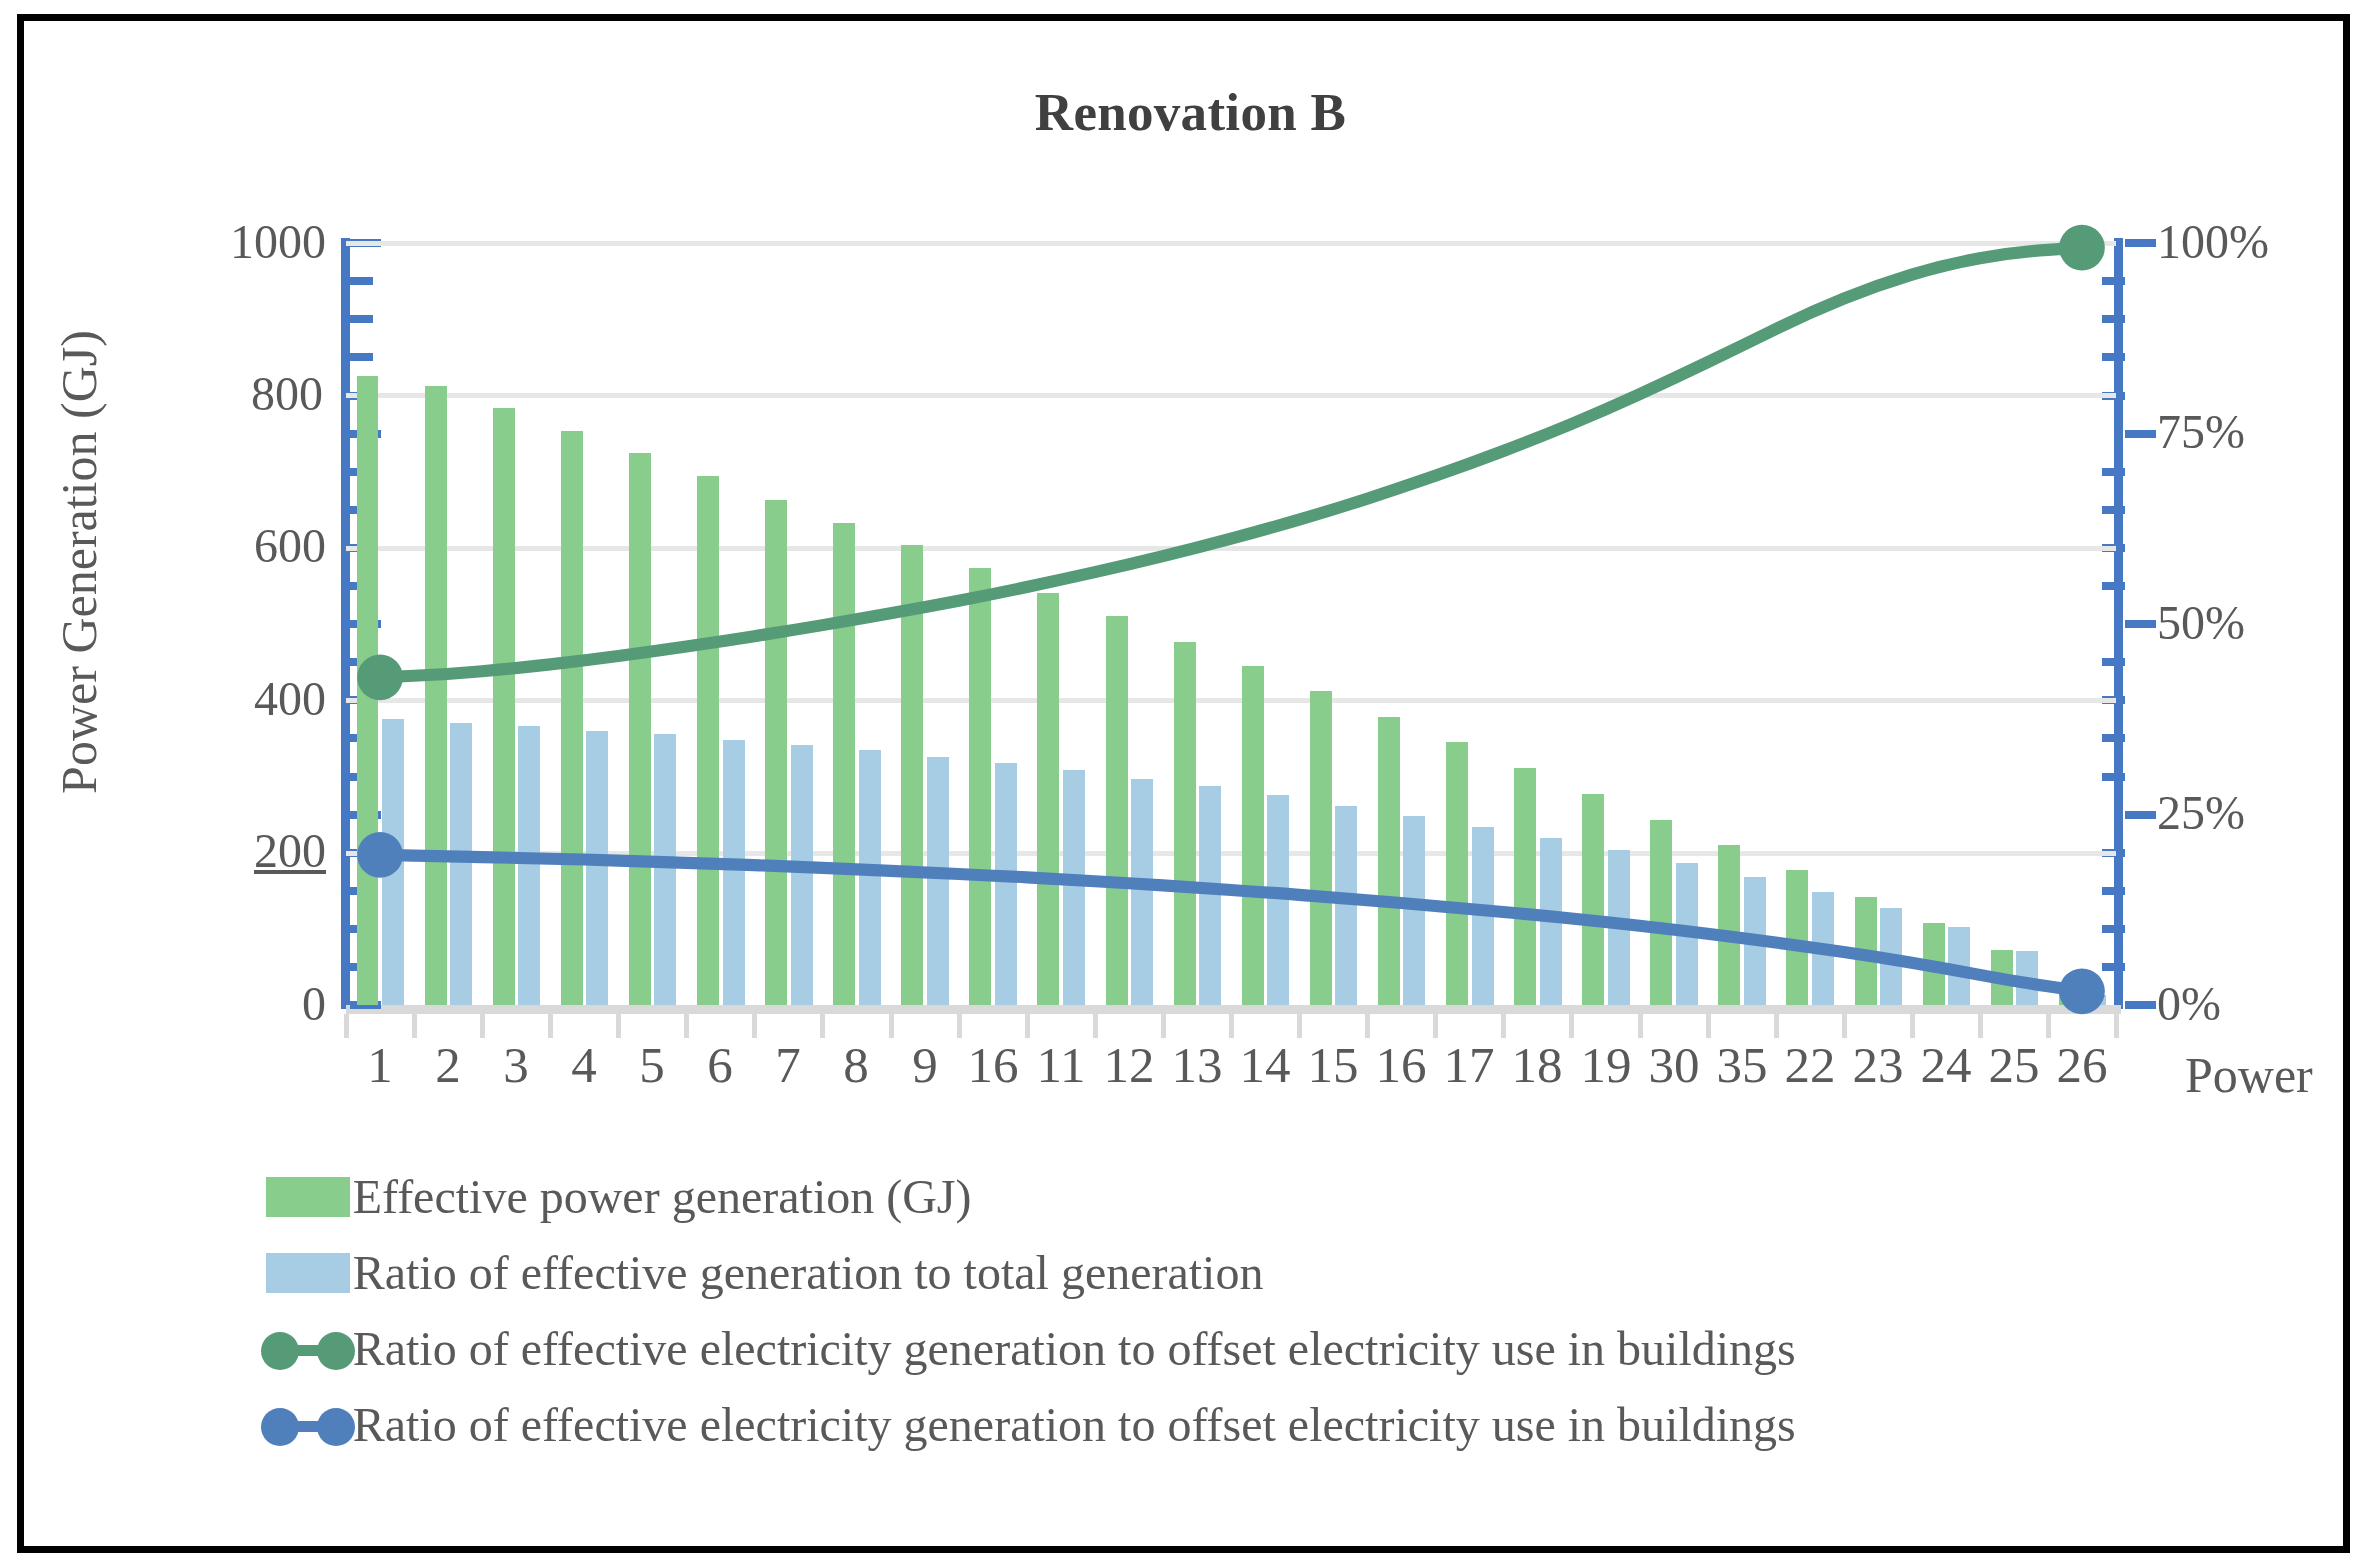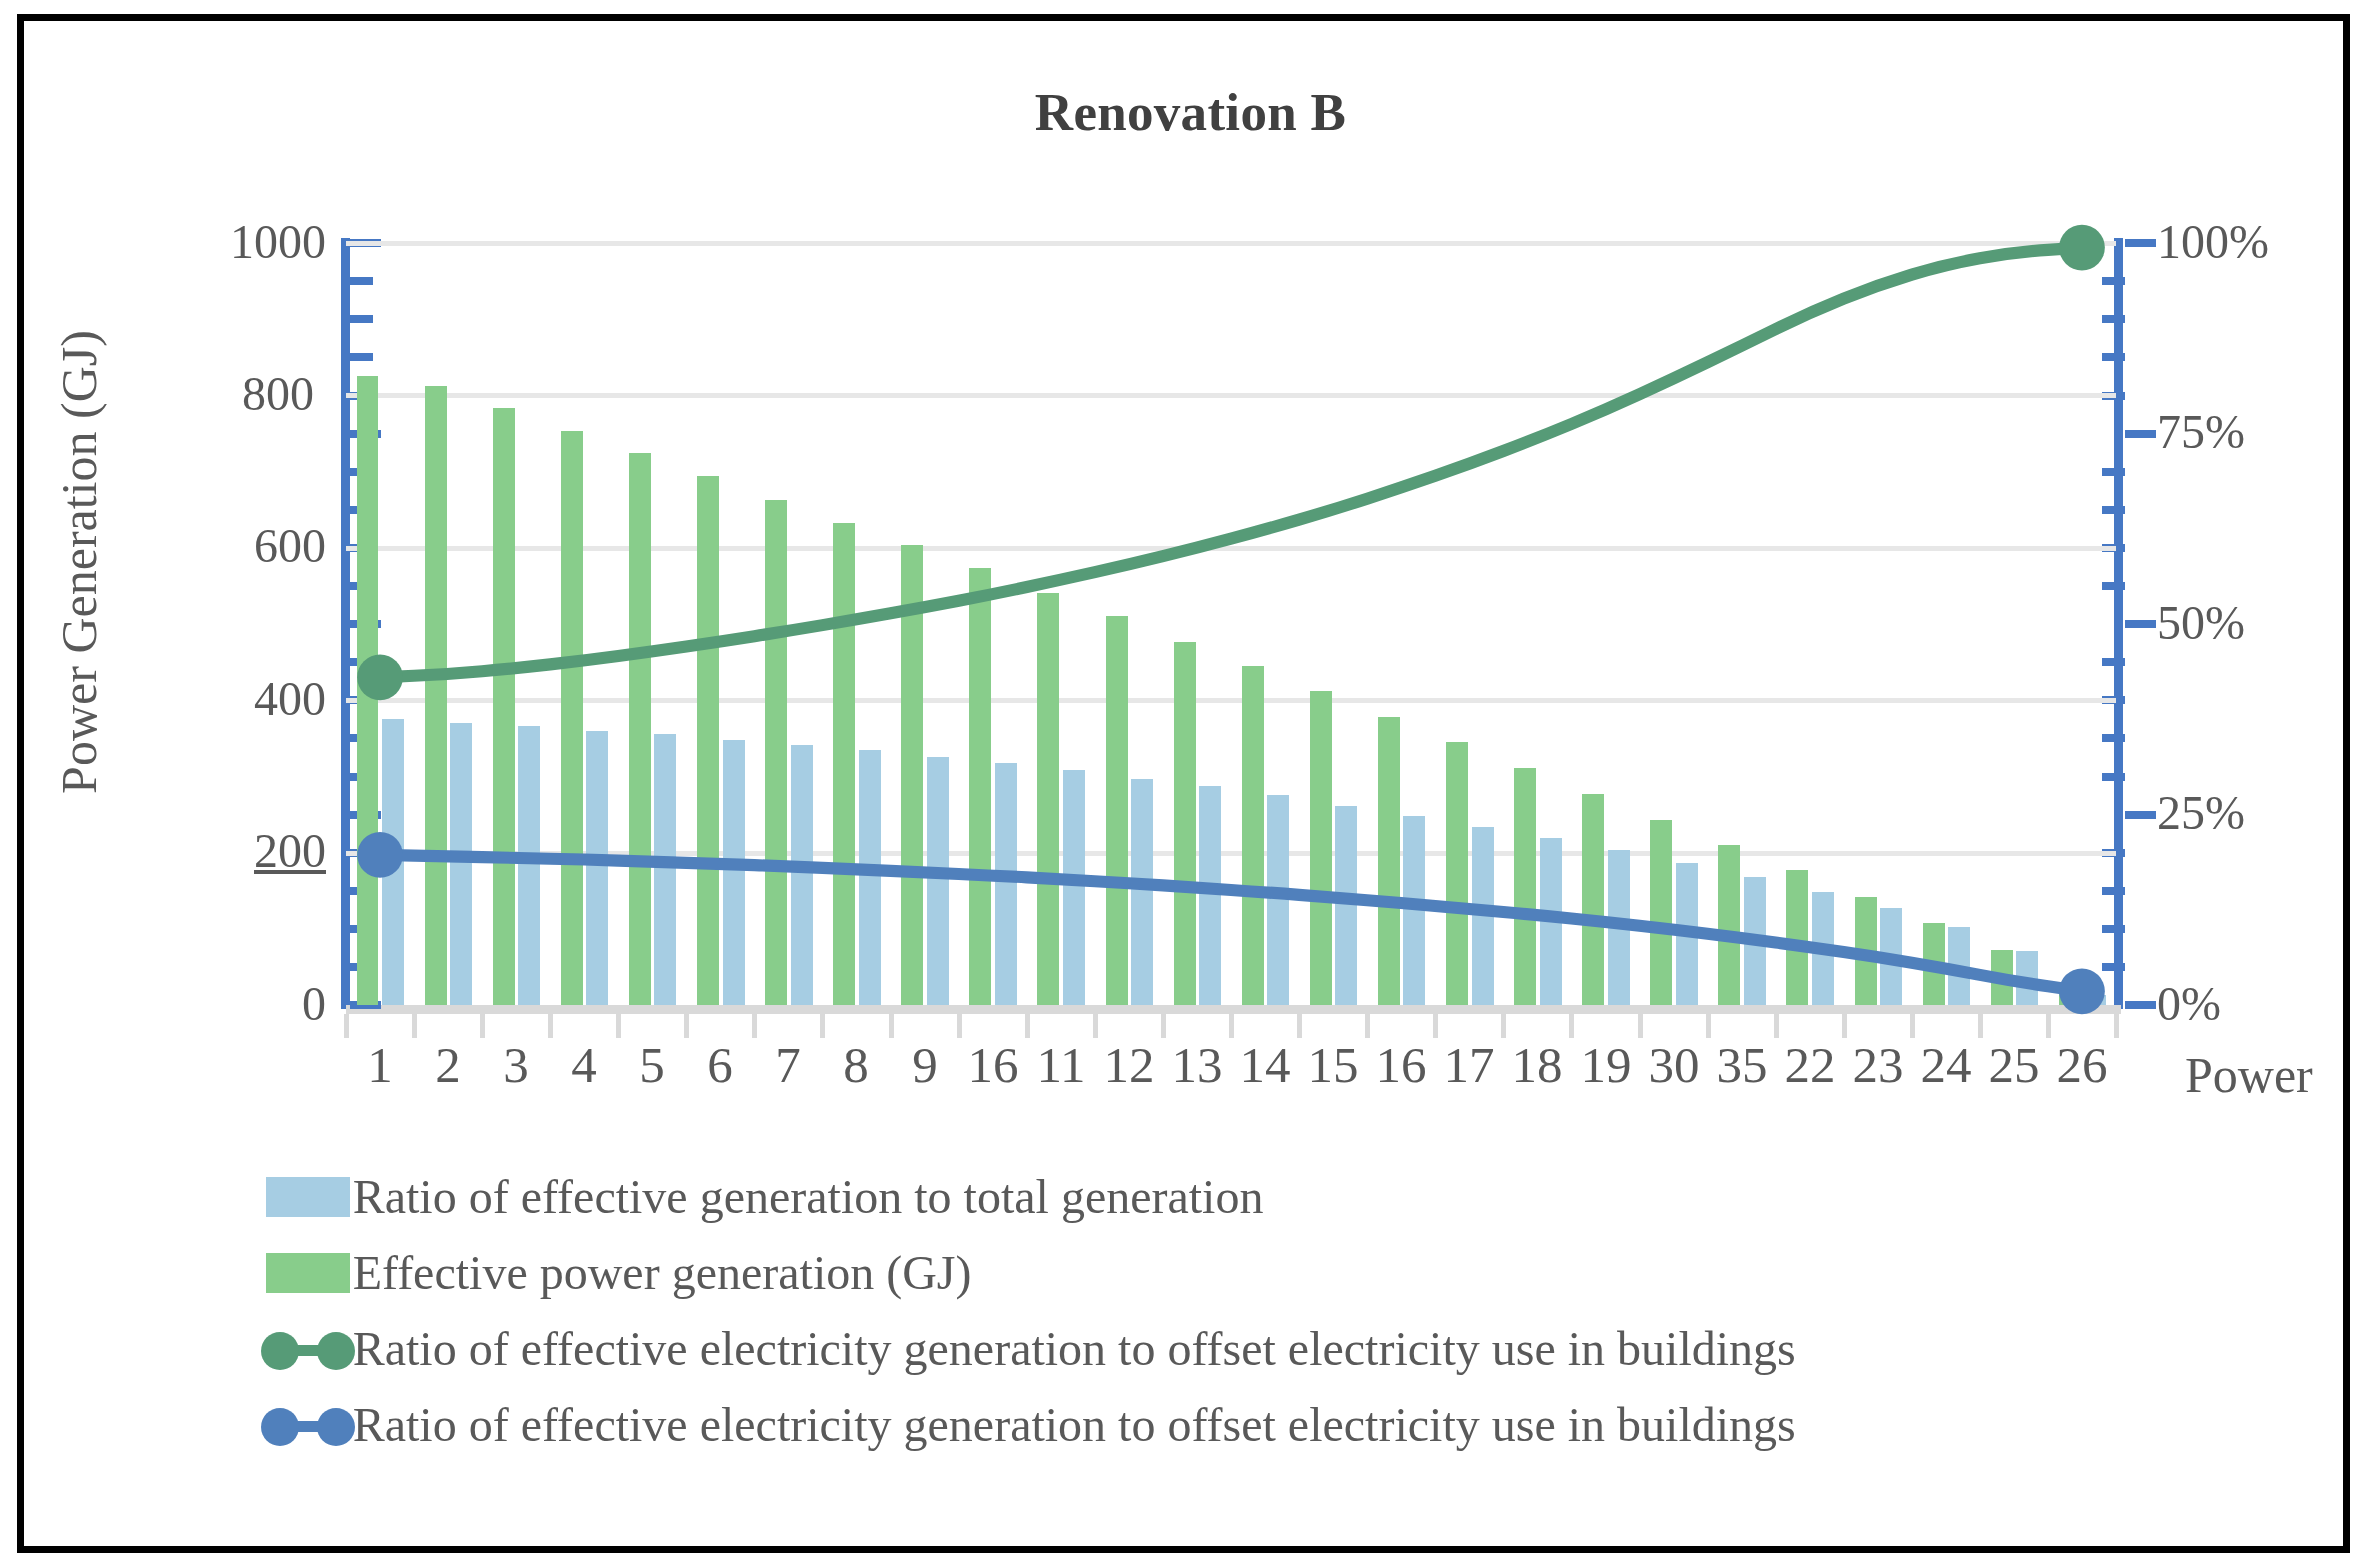--- a/index.html
+++ b/index.html
@@ -95,21 +95,21 @@
 
     <div id="axis-left"></div>
     <div id="axis-right"></div>
     <div id="axis-bottom"></div>
 
     <div id="ylabels">
         <div class="ylab" style="left: 100px; top: 959px;">0</div>
         <div class="ylab" style="left: 100px; top: 806px; text-decoration: underline;">200</div>
         <div class="ylab" style="left: 100px; top: 654px;">400</div>
         <div class="ylab" style="left: 100px; top: 501px;">600</div>
-        <div class="ylab" style="left: 88px; top: 349px;">800</div>
+        <div class="ylab" style="left: 97px; top: 349px;">800</div>
         <div class="ylab" style="left: 100px; top: 197px;">1000</div>
       </div>
     <div id="rlabels">
         <div class="rlab" style="left: 2133px; top: 959px;">0%</div>
         <div class="rlab" style="left: 2133px; top: 768px;">25%</div>
         <div class="rlab" style="left: 2133px; top: 578px;">50%</div>
         <div class="rlab" style="left: 2133px; top: 387px;">75%</div>
         <div class="rlab" style="left: 2133px; top: 197px;">100%</div>
       </div>
     <div id="lticks">
@@ -283,26 +283,26 @@
           <circle cx="50.57692307692308" cy="645.24" r="34" fill="#569b77"></circle>
           <circle cx="2579.4230769230767" cy="6.791999999999916" r="34" fill="#569b77"></circle>
           <path d="M 50.57692307692308 908.996 Q 50.57692307692308 908.996 101.15384615384616 910.1279999999999 Q 151.73076923076923 911.26 202.30769230769232 912.392 Q 252.88461538461542 913.524 303.46153846153845 914.656 Q 354.03846153846155 915.788 404.61538461538464 917.486 Q 455.19230769230774 919.184 505.76923076923083 920.8820000000001 Q 556.3461538461539 922.58 606.9230769230769 924.278 Q 657.5 925.976 708.0769230769231 928.24 Q 758.6538461538462 930.504 809.2307692307693 932.768 Q 859.8076923076924 935.032 910.3846153846155 937.296 Q 960.9615384615386 939.56 1011.5384615384617 942.39 Q 1062.1153846153848 945.22 1112.6923076923078 948.05 Q 1163.269230769231 950.88 1213.8461538461538 954.2760000000001 Q 1264.423076923077 957.672 1315 961.068 Q 1365.576923076923 964.4639999999999 1416.1538461538462 968.4259999999999 Q 1466.7307692307693 972.388 1517.3076923076924 976.35 Q 1567.8846153846155 980.312 1618.4615384615386 984.8399999999999 Q 1669.0384615384617 989.3679999999999 1719.6153846153848 993.896 Q 1770.1923076923078 998.424 1820.769230769231 1003.518 Q 1871.346153846154 1008.612 1921.9230769230771 1014.2719999999999 Q 1972.5000000000002 1019.932 2023.0769230769233 1026.158 Q 2073.653846153846 1032.384 2124.2307692307695 1039.176 Q 2174.8076923076924 1045.968 2225.3846153846152 1053.326 Q 2275.9615384615386 1060.684 2326.538461538462 1069.174 Q 2377.1153846153848 1077.664 2427.6923076923076 1087.286 Q 2478.2692307692305 1096.908 2528.8461538461534 1104.266 L 2579.4230769230767 1111.624" fill="none" stroke="#5080bc" stroke-width="18" stroke-linecap="round" stroke-linejoin="round"></path>
           <circle cx="50.57692307692308" cy="908.996" r="34" fill="#5080bc"></circle>
           <circle cx="2579.4230769230767" cy="1111.624" r="34" fill="#5080bc"></circle>
         </svg>
     </div>
 
     <div id="legend">
         <div class="legend-row">
+          <div class="swatch swatch-green" style="background: rgb(136, 205, 139);"></div>
+          <div class="legend-text">Effective power generation (GJ)</div>
+        </div>
+        <div class="legend-row">
           <div class="swatch swatch-blue" style="background: rgb(166, 205, 227);"></div>
           <div class="legend-text">Ratio of effective generation to total generation</div>
-        </div>
-        <div class="legend-row">
-          <div class="swatch swatch-green" style="background: rgb(136, 205, 139);"></div>
-          <div class="legend-text">Effective power generation (GJ)</div>
         </div>
         <div class="legend-row">
           <div class="lineswatch ls-green">
             <div class="seg"></div>
             <div class="dot l"></div>
             <div class="dot r"></div>
           </div>
           <div class="legend-text">Ratio of effective electricity generation to offset electricity use in buildings</div>
         </div>
         <div class="legend-row">

